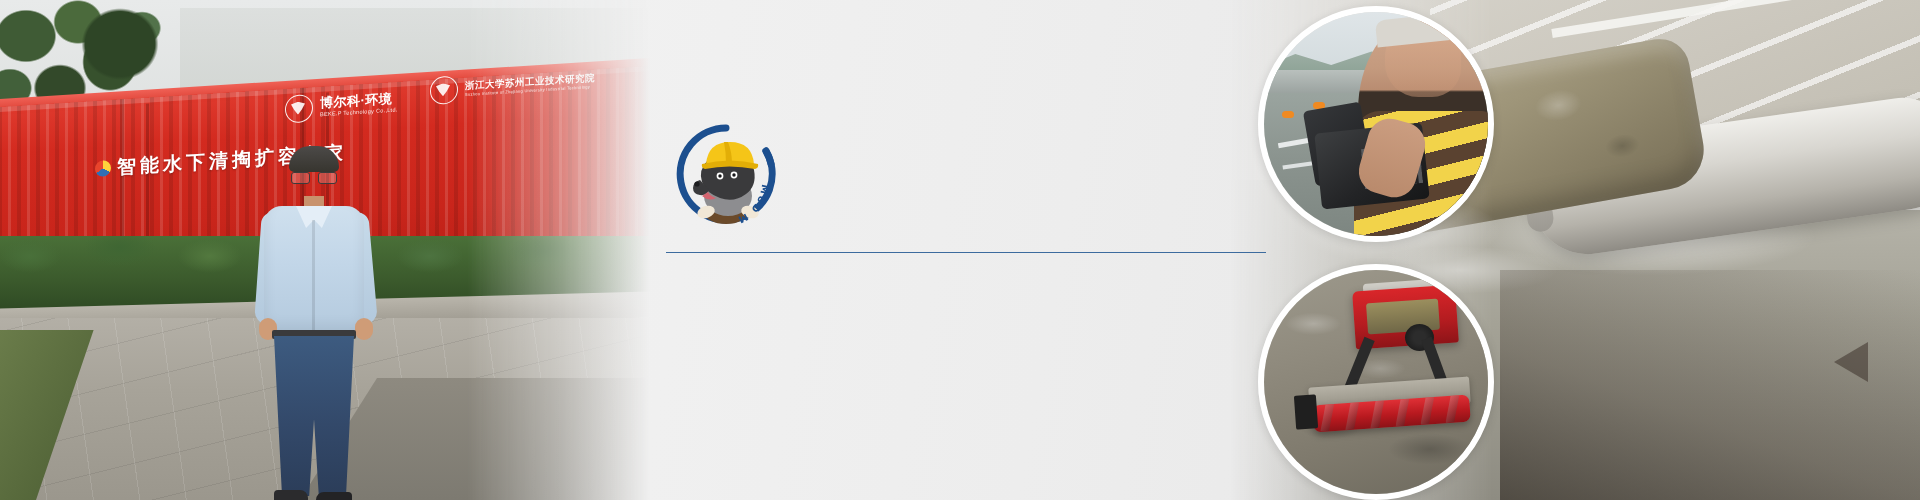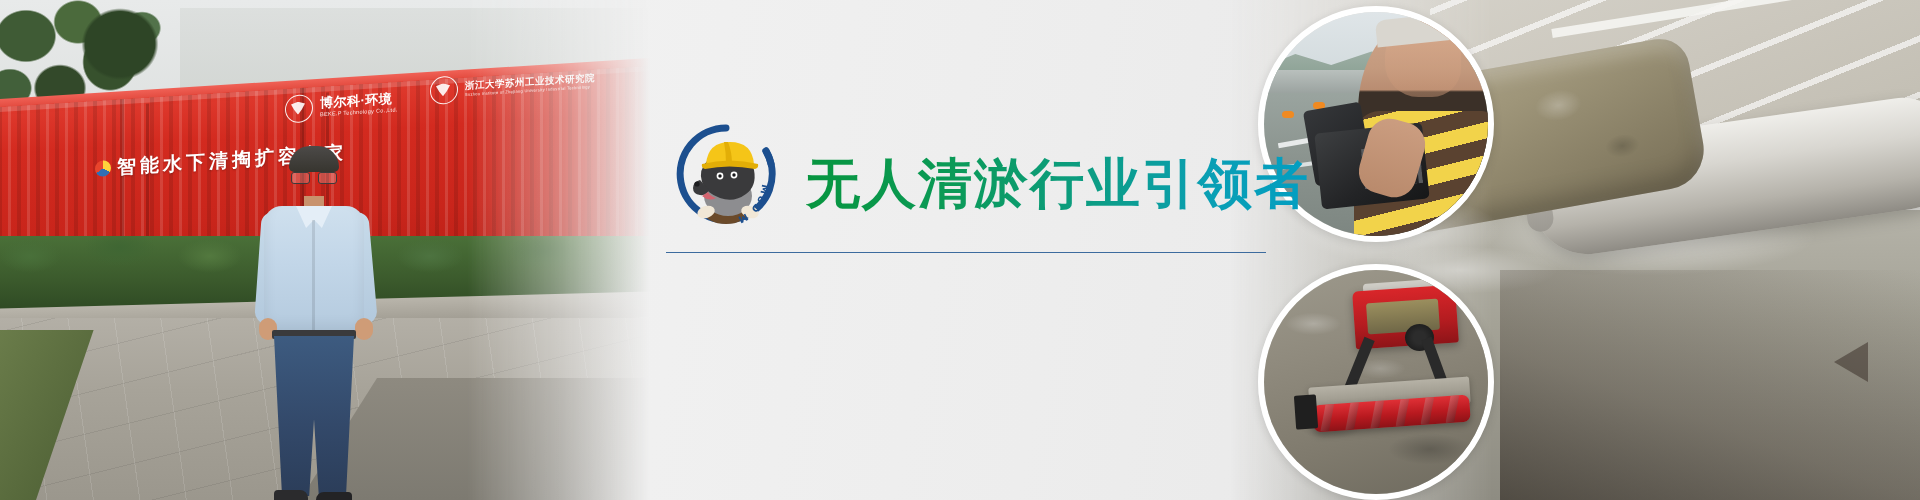--- a/index.html
+++ b/index.html
@@ -423,17 +423,16 @@
 
         <defs>
           <path id="arcpath" d="M92 64 a38 38 0 0 1 -30 37" fill="none"></path>
         </defs>
         <text font-family="DejaVu Sans, Liberation Sans, sans-serif" font-size="9.5" font-weight="bold" fill="#1c4f8f" letter-spacing="1.4">
           <textPath href="#arcpath" startOffset="4%"><tspan>MUD MOLE</tspan></textPath>
         </text>
       </svg>
     </div>
 
-    <div id="headline">无人清淤行业引领者</div>
     <div id="divider"></div>
   </div>
 
 </div>
 
 </body></html>

